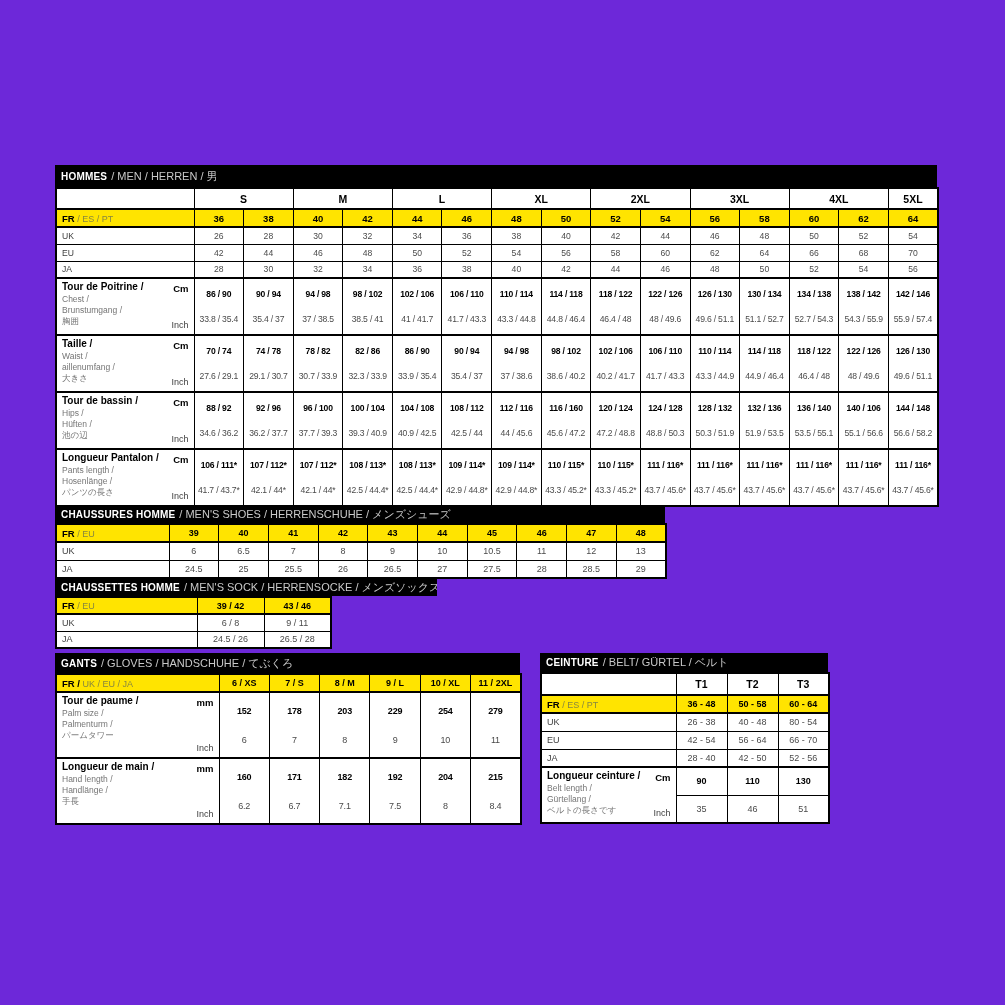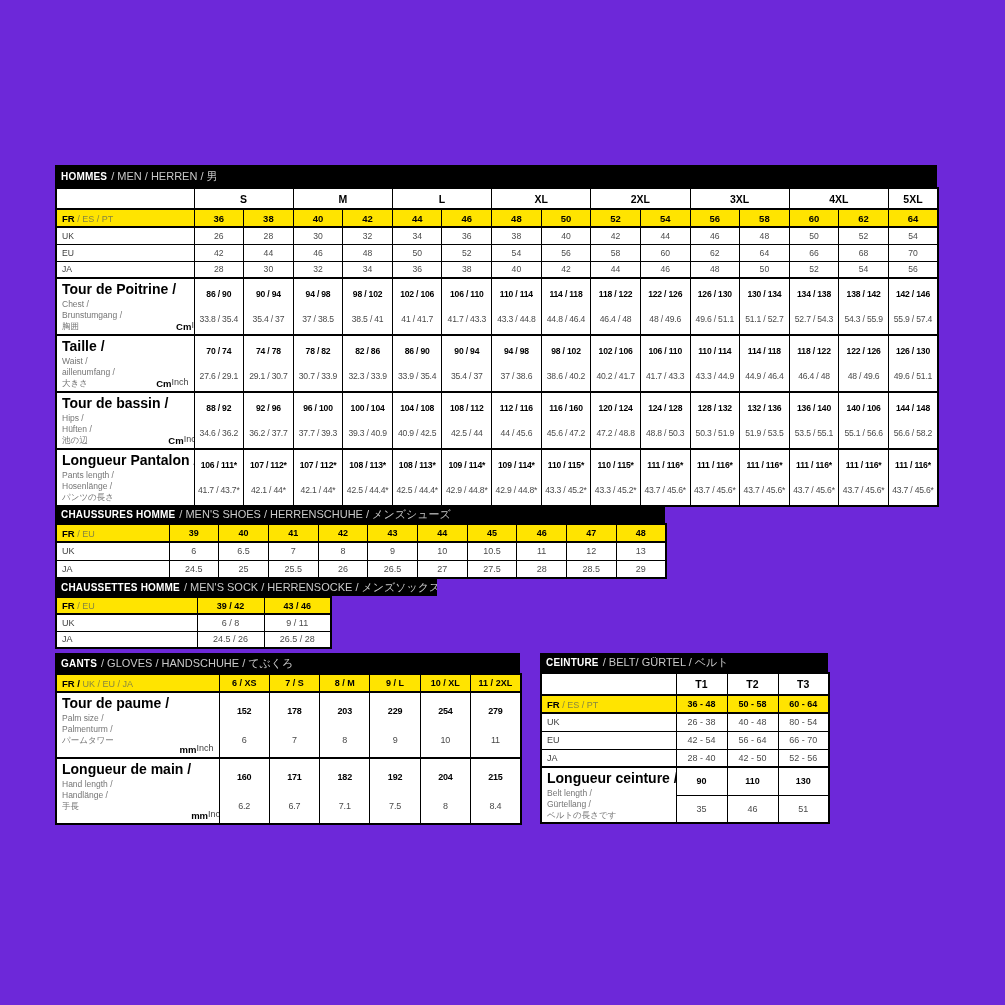--- a/index.html
+++ b/index.html
@@ -17,23 +17,23 @@
   tr.yellow .lr{color:#87873f;font-size:9px}
   td.vb{font-weight:bold;color:#000;font-size:9px}
   td.gh{font-weight:bold;color:#000;font-size:10.5px}
   tr.measure td{border-top:2px solid #000}
   td.mv{padding:0}
   .mv div{letter-spacing:-0.2px}
   .mv .cm{font-weight:bold;color:#000}
   .mv .in{color:#4a4a4a}
   td.ml{padding:2px 5px;text-align:left;vertical-align:top}
   .mlwrap{display:flex;justify-content:space-between}
-  .mltxt .fr{font-weight:bold;font-size:14px;color:#000;line-height:1.25}
+  .mltxt .fr{font-weight:bold;font-size:10px;color:#000;line-height:1.25}
   .mltxt .sub{font-size:8.5px;color:#757575;line-height:1.3}
-  .mlunits{display:flex;flex-direction:row;justify-content:space-between;align-items:flex-end}
+  .mlunits{display:flex;flex-direction:column;justify-content:space-between;align-items:flex-end}
   .mlunits .ut{font-weight:bold;color:#000;font-size:9.5px;margin-top:2px}
   .mlunits .ub{color:#3f3f3f;font-size:9px;margin-bottom:2px}
 
   
   #sec-hommes{left:55px;top:165px;width:882px}
   #sec-hommes .bar{height:22px;width:882px}
   .t-hommes{width:882px}
   .t-hommes .c-label{width:138px}
   .t-hommes .c-val{width:49.6px}
   .t-hommes tr.group{height:21px}

